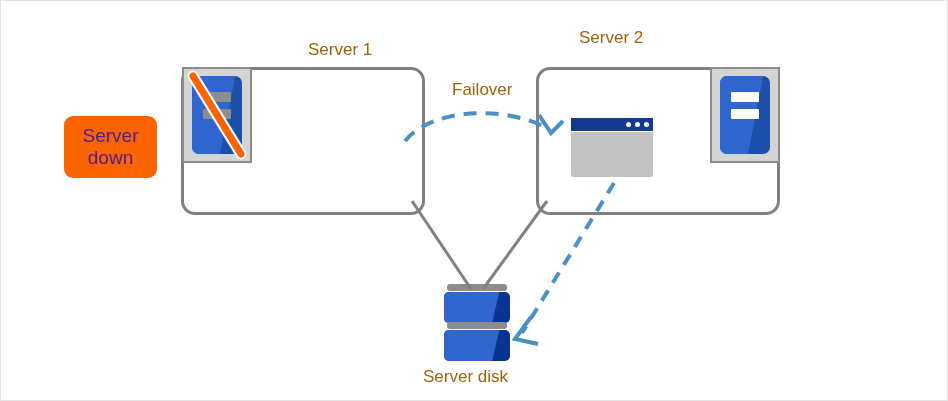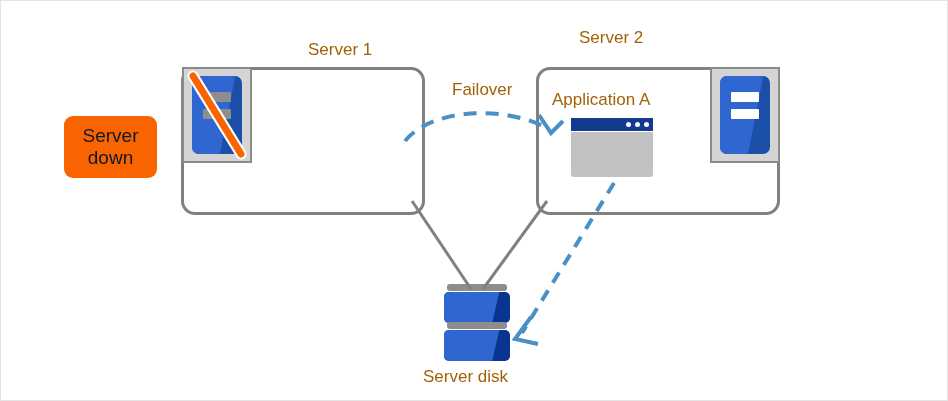--- a/index.html
+++ b/index.html
@@ -178,21 +178,21 @@
 
   
   #server-down-badge {
     position: absolute;
     left: 63px;
     top: 115px;
     width: 93px;
     height: 62px;
     background: #fa6400;
     border-radius: 9px;
-    color: #0f172a;
+    color: #4c1d95;
     font-size: 19px;
     line-height: 1.15;
     display: flex;
     flex-direction: column;
     align-items: center;
     justify-content: center;
     text-align: center;
   }
 
   
@@ -228,21 +228,20 @@
 
   <div class="server-box" id="server2-box"></div>
 
   <div class="server-icon" id="server2-icon">
     <div class="icon-body">
       <div class="icon-bar white b1"></div>
       <div class="icon-bar white b2"></div>
     </div>
   </div>
 
-  <div class="label" id="app-label">Application A</div>
   <div id="app-window">
     <div id="app-titlebar">
       <span class="app-dot d1"></span>
       <span class="app-dot d2"></span>
       <span class="app-dot d3"></span>
     </div>
     <div id="app-body"></div>
   </div>
 
   <div class="label" id="failover-label">Failover</div>

